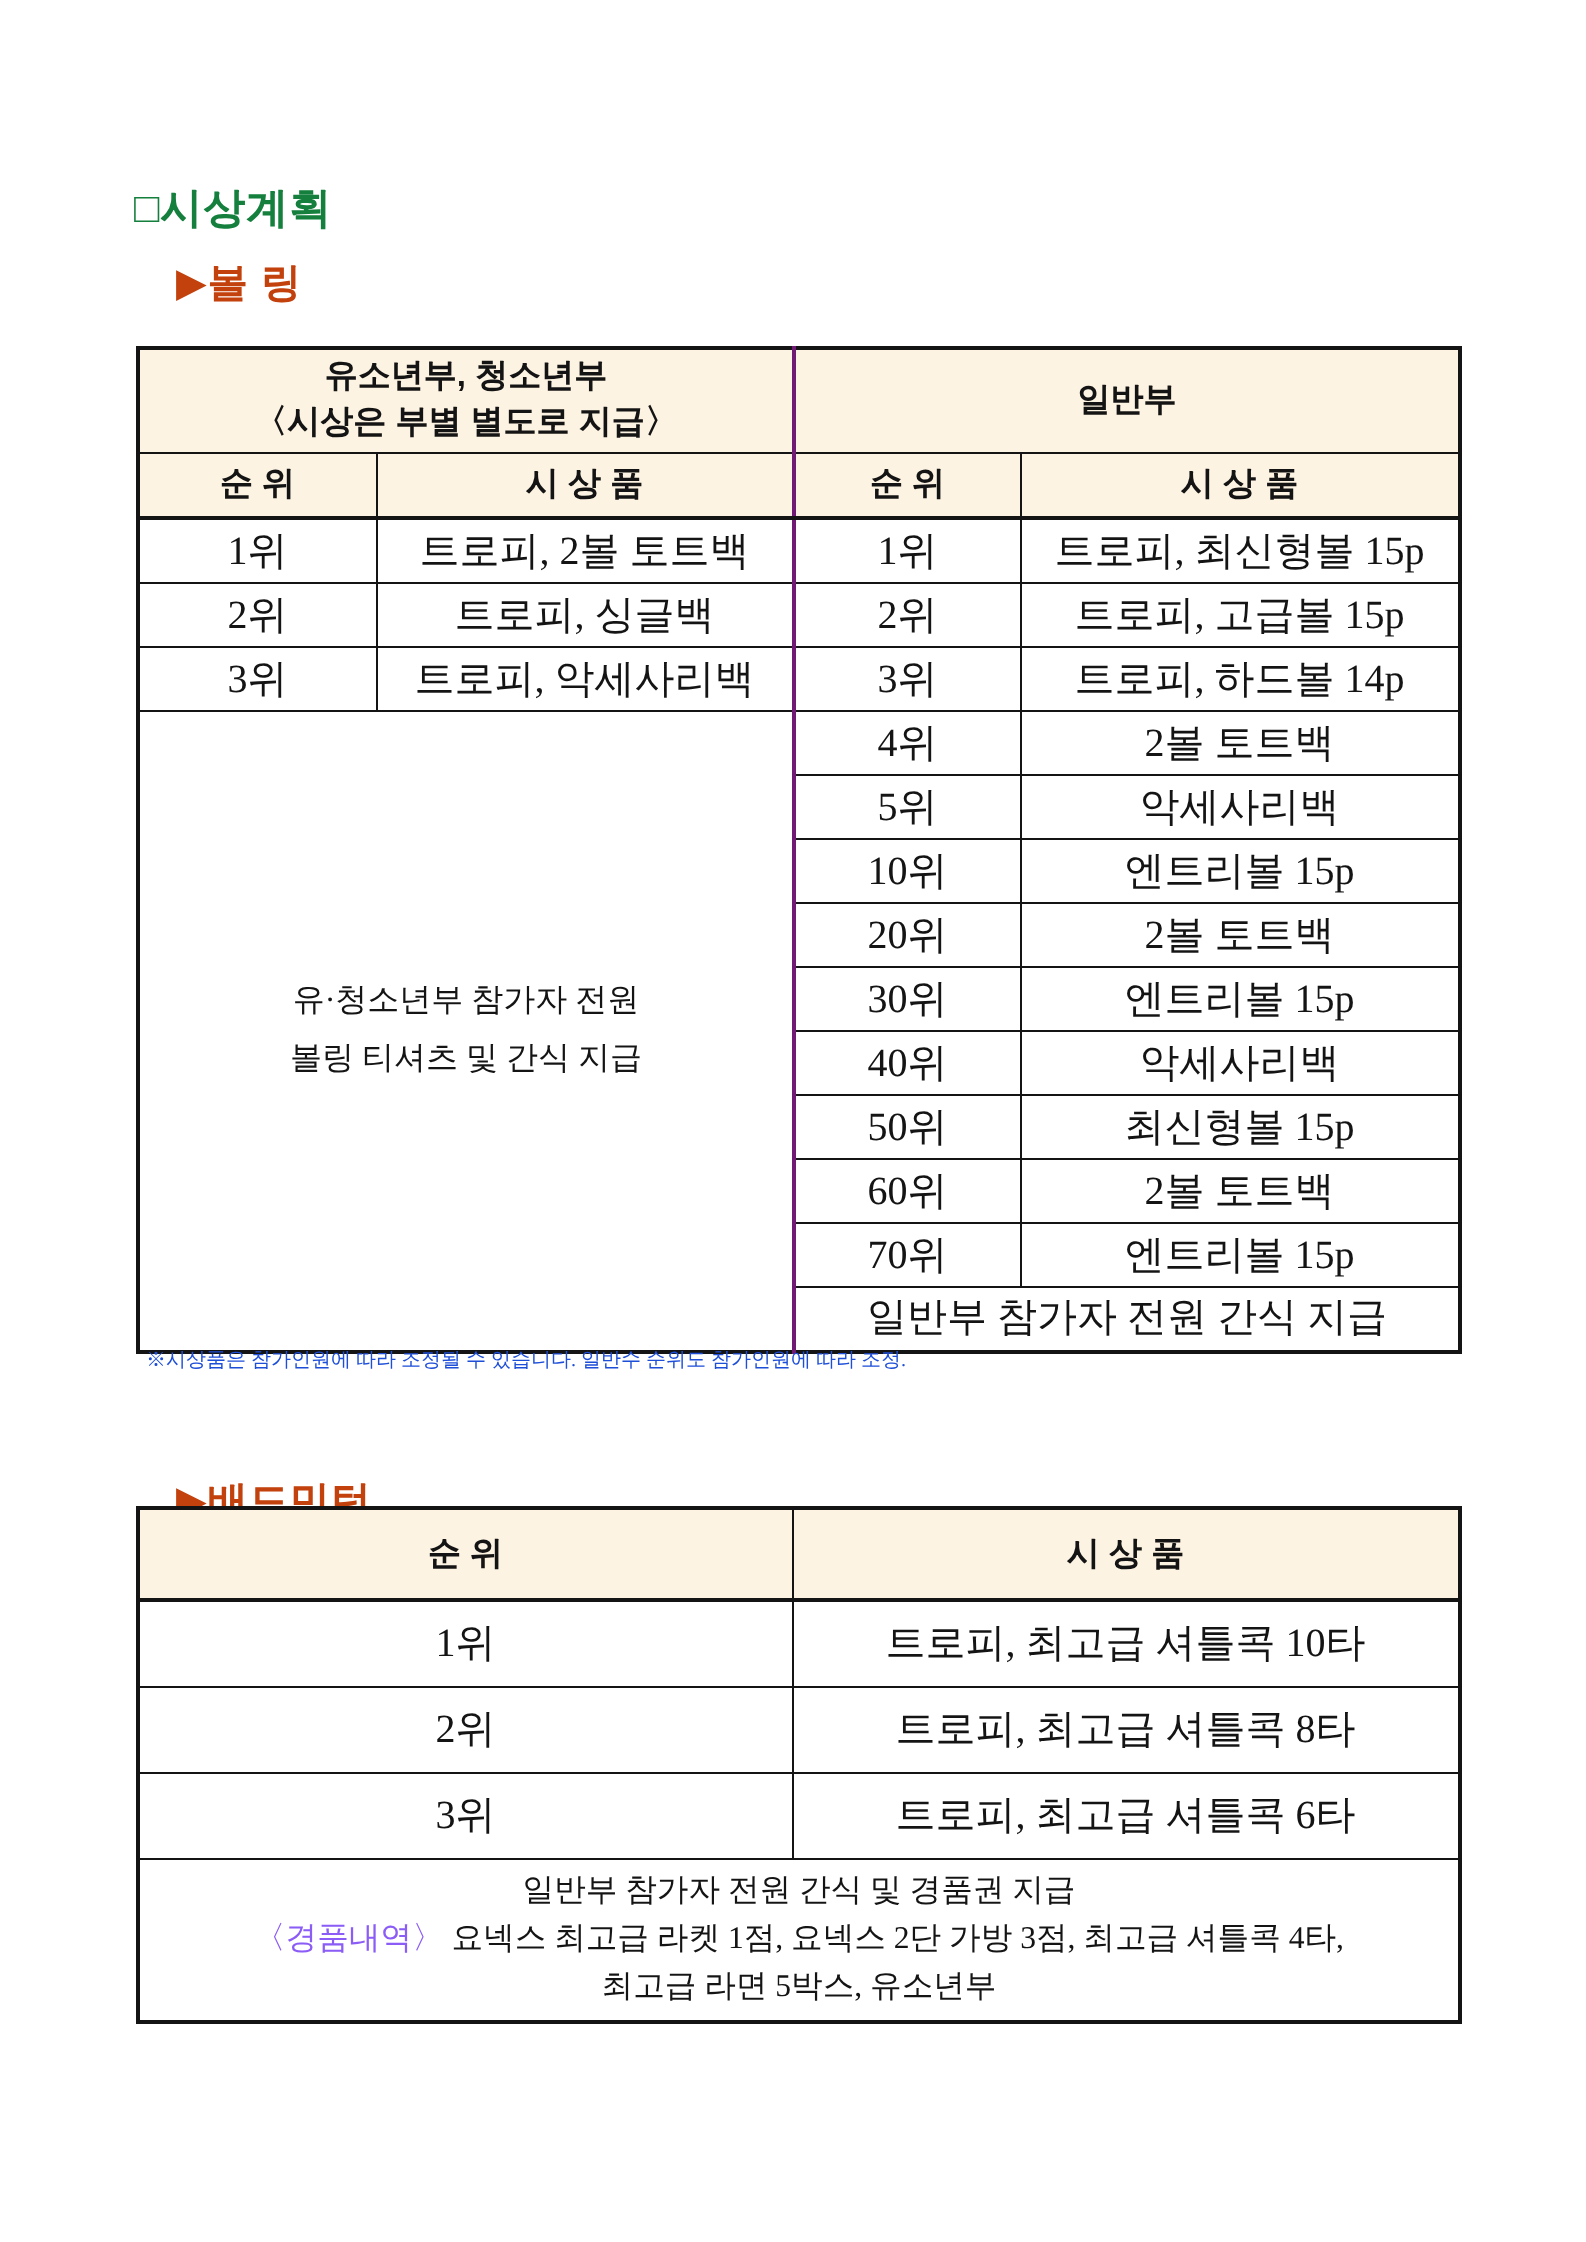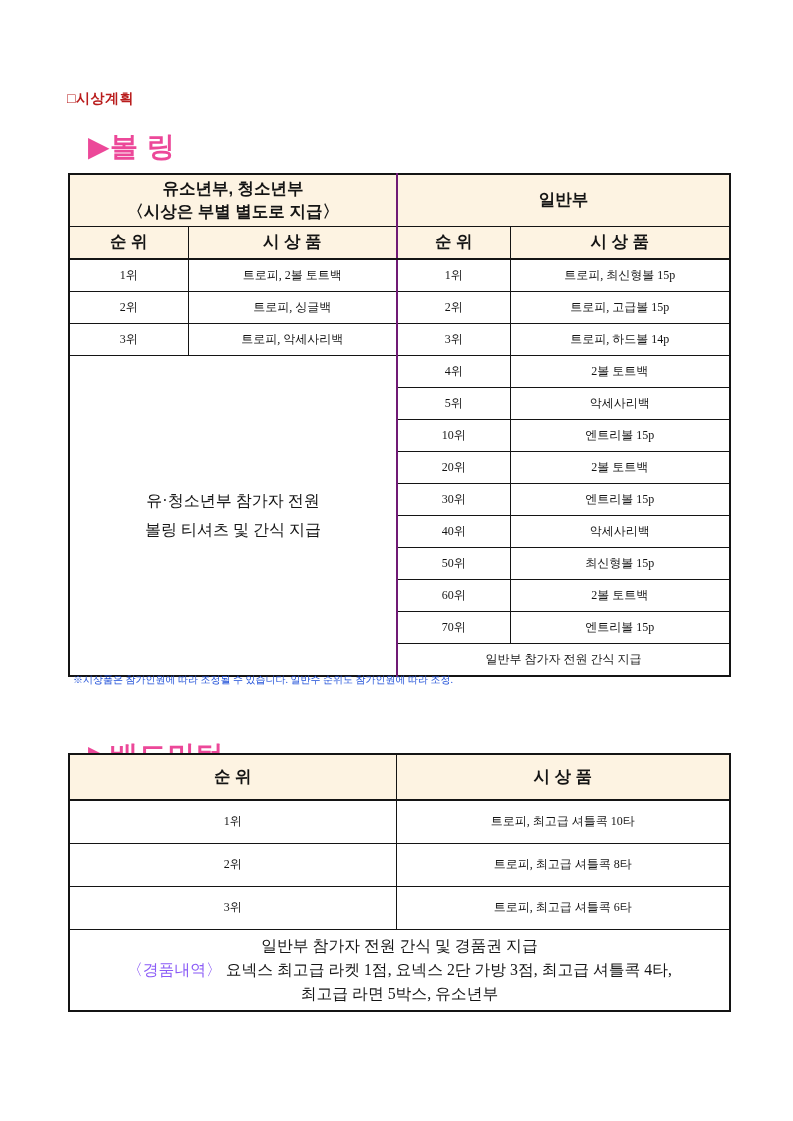--- a/index.html
+++ b/index.html
@@ -8,43 +8,43 @@
     position:relative;
     width:793px; height:1121px;
     background:#ffffff;
     font-family:"Liberation Serif","DejaVu Serif",serif;
     color:#141414;
     overflow:hidden;
   }
   .doc-title {
     position:absolute; left:67px; top:90px;
     font-family:"Liberation Sans","DejaVu Sans",sans-serif;
-    font-weight:bold; font-size:14px; color:#b91c1c;
+    font-weight:bold; font-size:21px; color:#15803d;
     letter-spacing:0.5px;
   }
   .section-title {
     position:absolute; left:88px;
     font-family:"Liberation Sans","DejaVu Sans",sans-serif;
-    font-weight:bold; font-size:28px; color:#ec4899;
+    font-weight:bold; font-size:20px; color:#c2410c;
     letter-spacing:0.5px;
   }
   .st-bowling   { top:128px; }
   .st-badminton { top:706px;margin-top:31px; }
 
   table {
     position:absolute;
     border-collapse:collapse;
     table-layout:fixed;
     border:2.5px solid #141414;
   }
   td, th {
     border:1px solid #141414;
     text-align:center;
     vertical-align:middle;
-    font-size:12px;
+    font-size:20px;
     font-weight:normal;
     padding:0 4px;
     overflow:hidden;
   }
   .t-bowling   { left:68px; top:173px; width:661px; }
   .t-badminton { left:68px; top:753px; width:661px; }
 
   .hdr {
     background:#fdf3e2;
     font-family:"Liberation Sans","DejaVu Sans",sans-serif;

